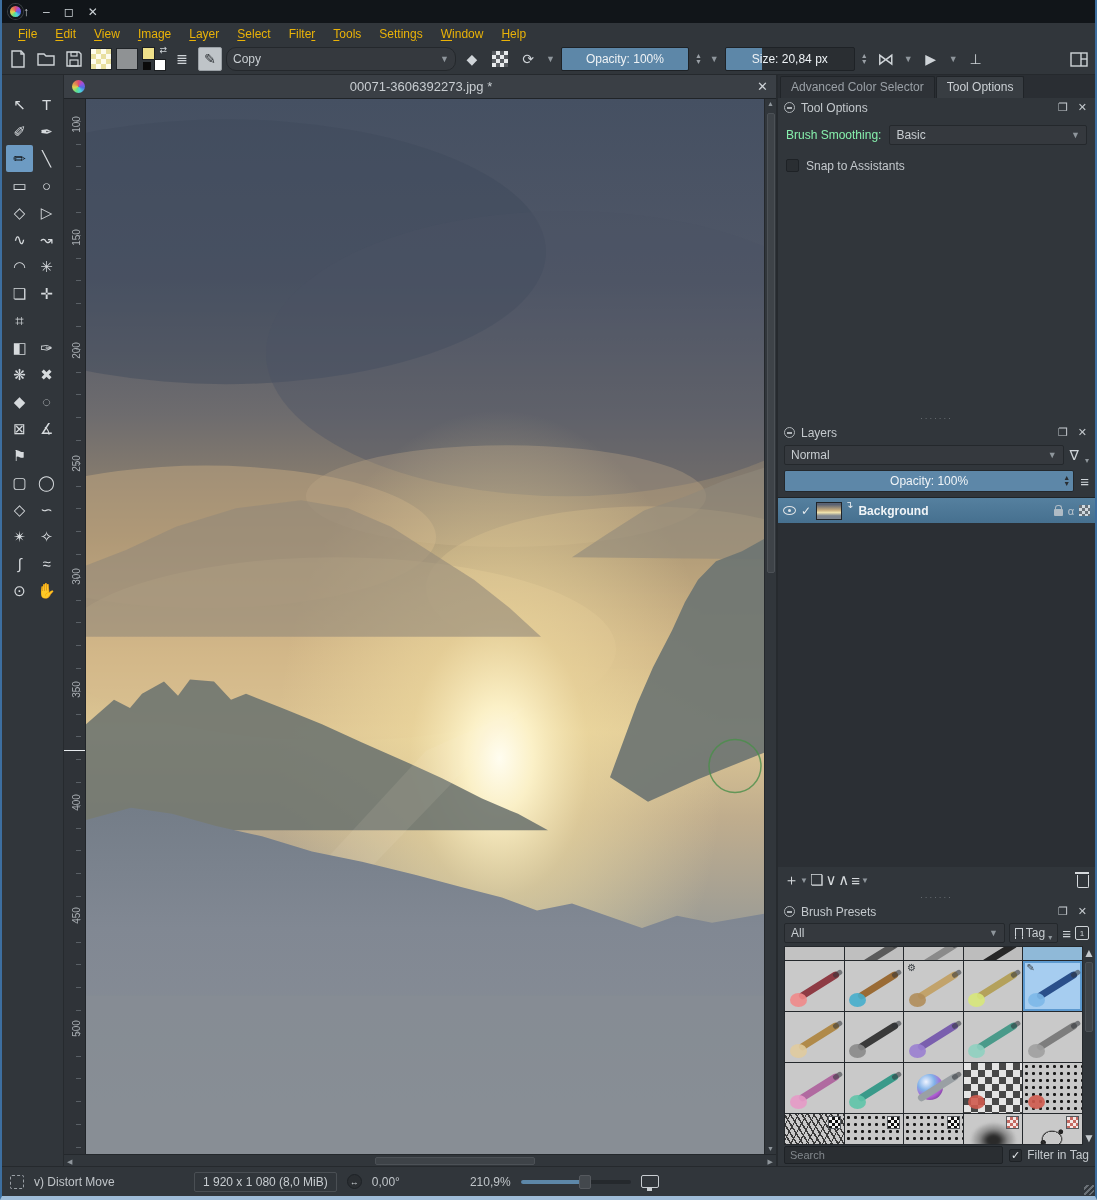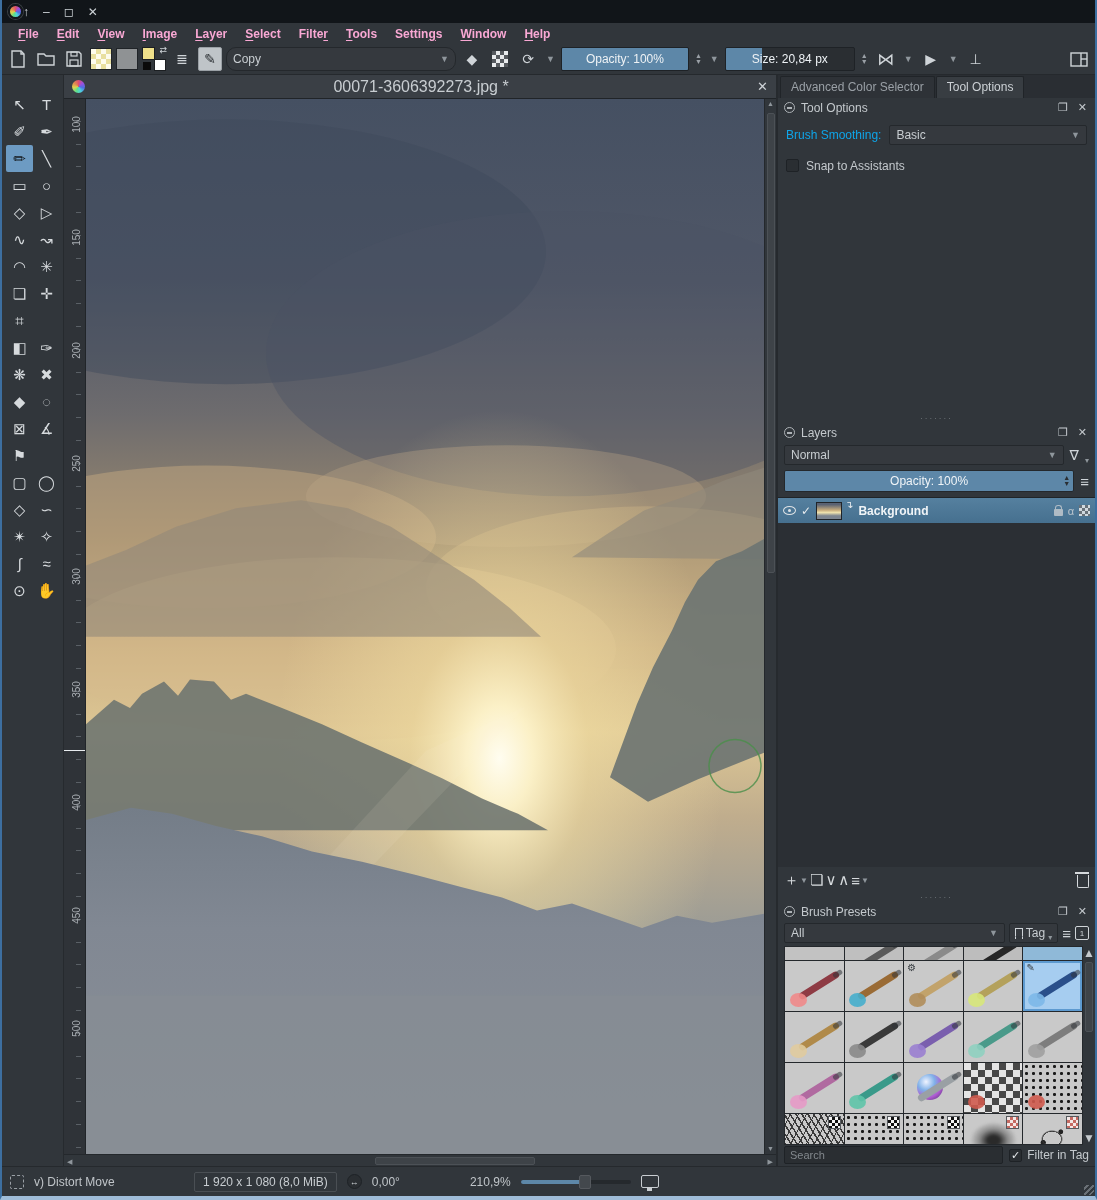--- a/index.html
+++ b/index.html
@@ -13,21 +13,21 @@
   .titlebar { height:23px; background:#111519; display:flex; align-items:center; padding:0 6px; flex:0 0 auto; }
   .krita-logo { width:15px; height:15px; border-radius:50%;
      background:conic-gradient(#e04f6e,#9a4fe0,#4f6ee0,#4fd0e0,#5ee08a,#e0d44f,#e08a4f,#e04f6e);
      border:2px solid #14181c; box-shadow:0 0 0 1px #3a3f44; }
   .title-text { flex:1; text-align:center; color:#ccd1d5; font-size:12px; }
   .winbtns { display:flex; gap:14px; color:#cfd4d8; font-size:12px; align-items:center; }
   .winbtns span { cursor:default; }
 
   
   .menubar { height:21px; display:flex; align-items:center; padding:0 8px; gap:2px; background:#31363b; flex:0 0 auto; }
-  .mitem { padding:2px 8px; color:#f9a8d4;font-weight:bold; }
+  .mitem { padding:2px 8px; color:#eab308; }
   .mitem u { text-underline-offset:2px; }
 
   
   .toolbar { height:31px; display:flex; align-items:center; padding:0 4px; gap:4px; background:#31363b;
              border-bottom:1px solid #25292d; flex:0 0 auto; }
   .tbtn { min-width:24px; height:24px; display:flex; align-items:center; justify-content:center;
           color:#cfd4d8; font-size:14px; border-radius:2px; }
   .tbtn.svgi svg { display:block; }
   .chip { width:22px; height:22px; border:1px solid #202428; }
   .chip-gradient { background:repeating-conic-gradient(#e8dfa0 0 25%, #fdfbee 0 50%) 0 0/10px 10px; }
@@ -56,21 +56,21 @@
   .toolbox { width:62px; background:#31363b; border-right:1px solid #262a2e; padding:16px 4px 4px 4px; flex:0 0 auto; }
   .toolgrid { display:grid; grid-template-columns:27px 27px; }
   .tool { height:27px; display:flex; align-items:center; justify-content:center; color:#d6dadd; font-size:15px; border-radius:2px; }
   .tool.active { background:#6d9bc3; color:#14181c; }
   .tool.empty { visibility:hidden; }
 
   
   .canvas-col { width:712px; display:flex; flex-direction:column; background:#3c4146; flex:0 0 auto; }
   .doc-tab-row { height:24px; background:#2a2e33; display:flex; align-items:center; border-bottom:1px solid #202428; }
   .doc-tab { flex:1; height:100%; background:#3a3f45; display:flex; align-items:center; padding:0 8px; }
-  .doc-tab .dt-title { flex:1; text-align:center; color:#c8cdd1; font-size:16px; }
+  .doc-tab .dt-title { flex:1; text-align:center; color:#c8cdd1; font-size:13px; }
   .doc-tab .dt-close { color:#cfd4d8; font-size:13px; }
   .doc-logo { width:13px; height:13px; border-radius:50%;
      background:conic-gradient(#e04f6e,#9a4fe0,#4f6ee0,#4fd0e0,#5ee08a,#e0d44f,#e08a4f,#e04f6e); }
   .hruler { height:22px; background:#2f3338; border-bottom:1px solid #212529; position:relative; margin-left:0;
             background-image:repeating-linear-gradient(90deg, transparent 0 21.8px, #5a6066 21.8px 22.8px);
             background-position:16px bottom; background-size:100% 5px; background-repeat:repeat-x; }
   .hlab { position:absolute; top:2px; transform:translateX(-50%); font-size:10px; color:#a9aeb3; }
   .hmark { position:absolute; top:0; bottom:0; width:1px; background:#e8ecef; }
   .canvas-row { flex:1; display:flex; min-height:0; }
   .vruler { width:22px; background:#2f3338; border-right:1px solid #212529; position:relative;
@@ -95,21 +95,21 @@
   .dtab.active { background:#383d42; color:#ccd1d5; }
   .docker-header { height:19px; display:flex; align-items:center; gap:6px; padding:0 6px; color:#c4c9cd; }
   .lockdot { width:11px; height:11px; border-radius:50%; border:1px solid #aeb3b7; position:relative; }
   .lockdot:after { content:""; position:absolute; left:2px; top:4px; width:5px; height:2px; background:#aeb3b7; }
   .docker-header .dh-title { flex:1; font-size:12px; }
   .dh-btn { color:#c4c9cd; font-size:11px; padding:0 2px; }
   .dragdots { height:9px; display:flex; align-items:center; justify-content:center; color:#72787d; font-size:8px; letter-spacing:2px; }
 
   .tool-options-body { padding:8px 8px; flex:1; }
   .form-row { display:flex; align-items:center; gap:8px; }
-  .form-label { color:#0ea5e9; font-size:12px; }
+  .form-label { color:#86efac; font-size:12px; }
   .dropdown { flex:1; height:20px; background:#35393e; border:1px solid #24282c; border-radius:2px;
               display:flex; align-items:center; padding:0 6px; color:#c8cdd1; font-size:12px; }
   .dropdown .arrow { margin-left:auto; color:#8f969c; font-size:9px; }
   .checkbox-row { display:flex; align-items:flex-start; gap:7px; margin-top:14px; }
   .cbox { width:13px; height:13px; background:#2a2e32; border:1px solid #1e2226; border-radius:2px;
           display:flex; align-items:center; justify-content:center; color:#e8ecef; font-size:11px; }
 
   .to-docker { display:flex; flex-direction:column; height:316px; }
   .layers-docker { display:flex; flex-direction:column; height:470px; }
   .layers-controls { padding:3px 6px 0 6px; display:flex; flex-direction:column; gap:5px; }

